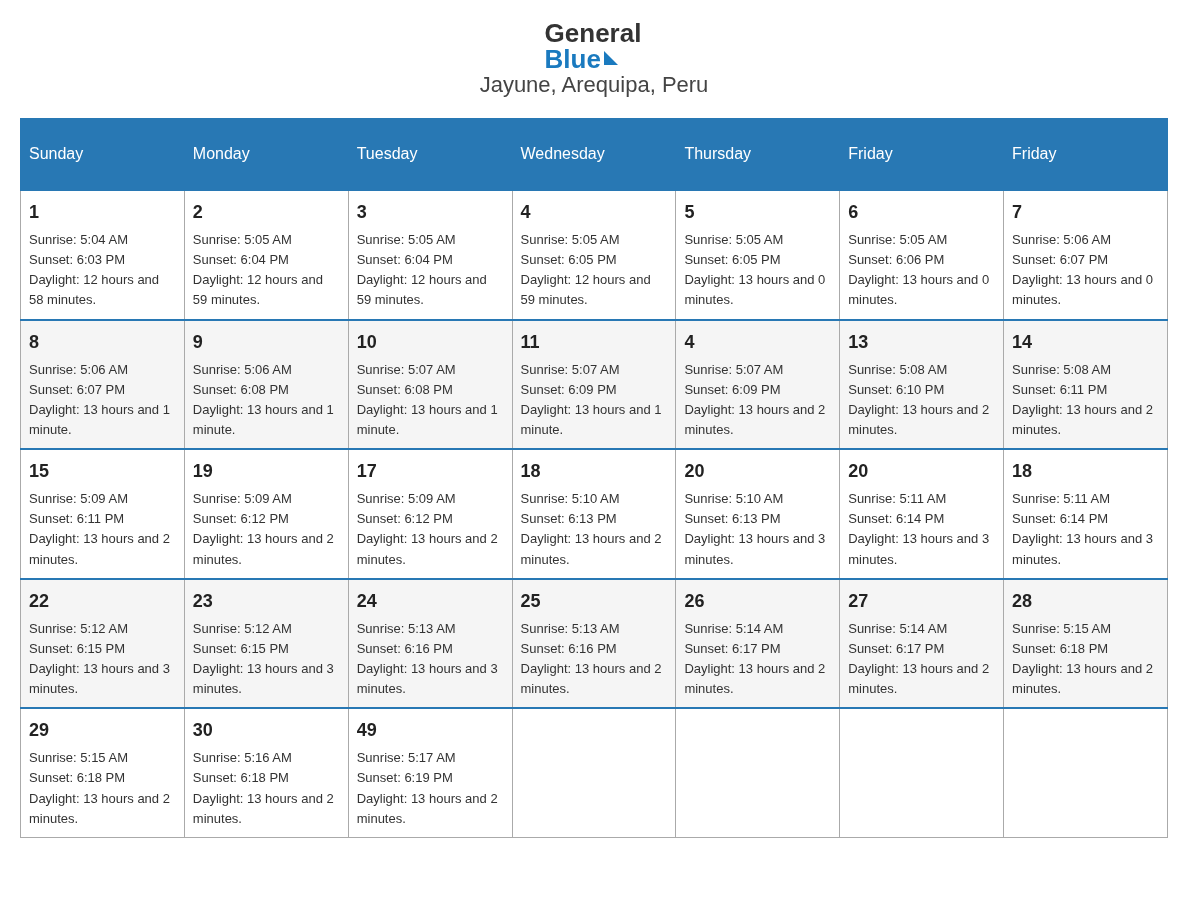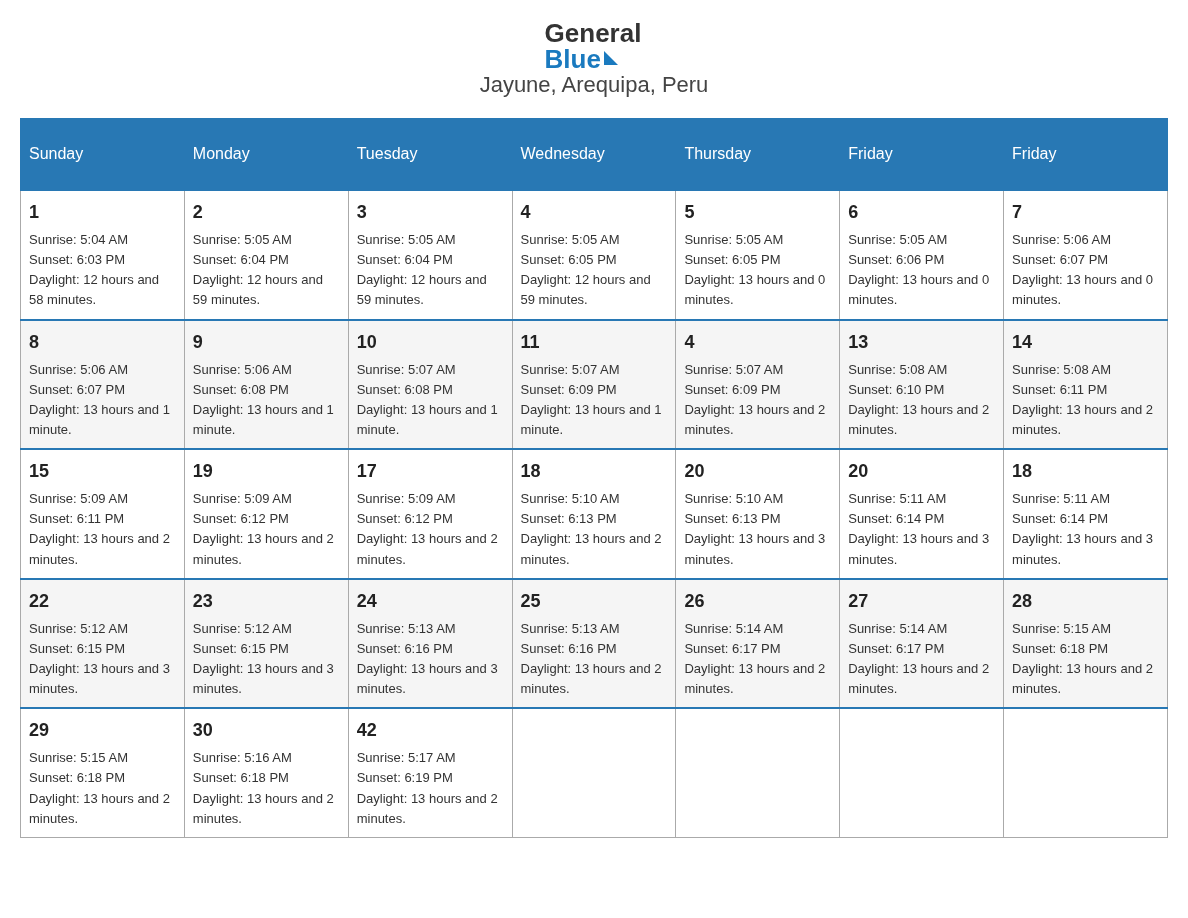--- a/index.html
+++ b/index.html
@@ -268,21 +268,21 @@
       <tr>
         <td>
         <span class="day-num">29</span>
         <span class="day-info">Sunrise: 5:15 AM<br>Sunset: 6:18 PM<br>Daylight: 13 hours and 2 minutes.</span>
       </td>
         <td>
         <span class="day-num">30</span>
         <span class="day-info">Sunrise: 5:16 AM<br>Sunset: 6:18 PM<br>Daylight: 13 hours and 2 minutes.</span>
       </td>
         <td>
-        <span class="day-num">42</span>
+        <span class="day-num">49</span>
         <span class="day-info">Sunrise: 5:17 AM<br>Sunset: 6:19 PM<br>Daylight: 13 hours and 2 minutes.</span>
       </td>
         <td></td>
         <td></td>
         <td></td>
         <td></td>
       </tr>
     </tbody>
 </table>
 

